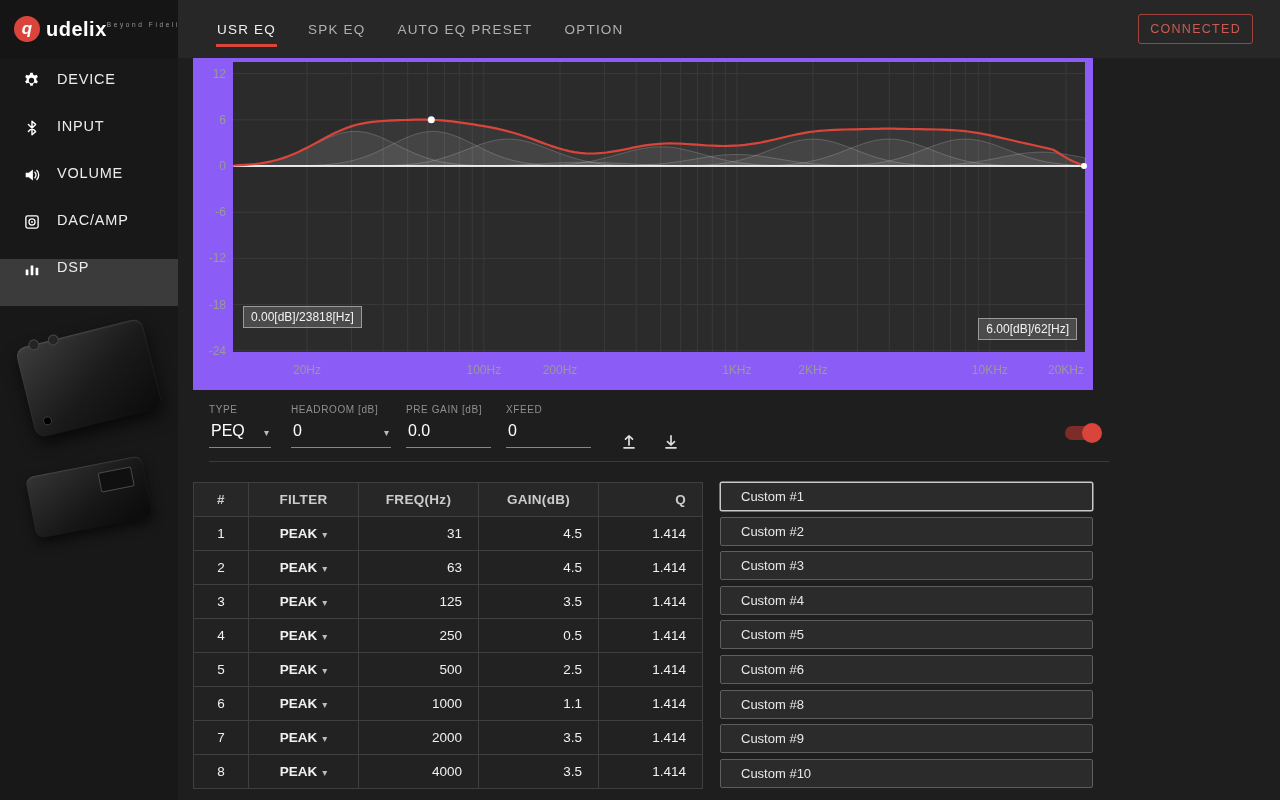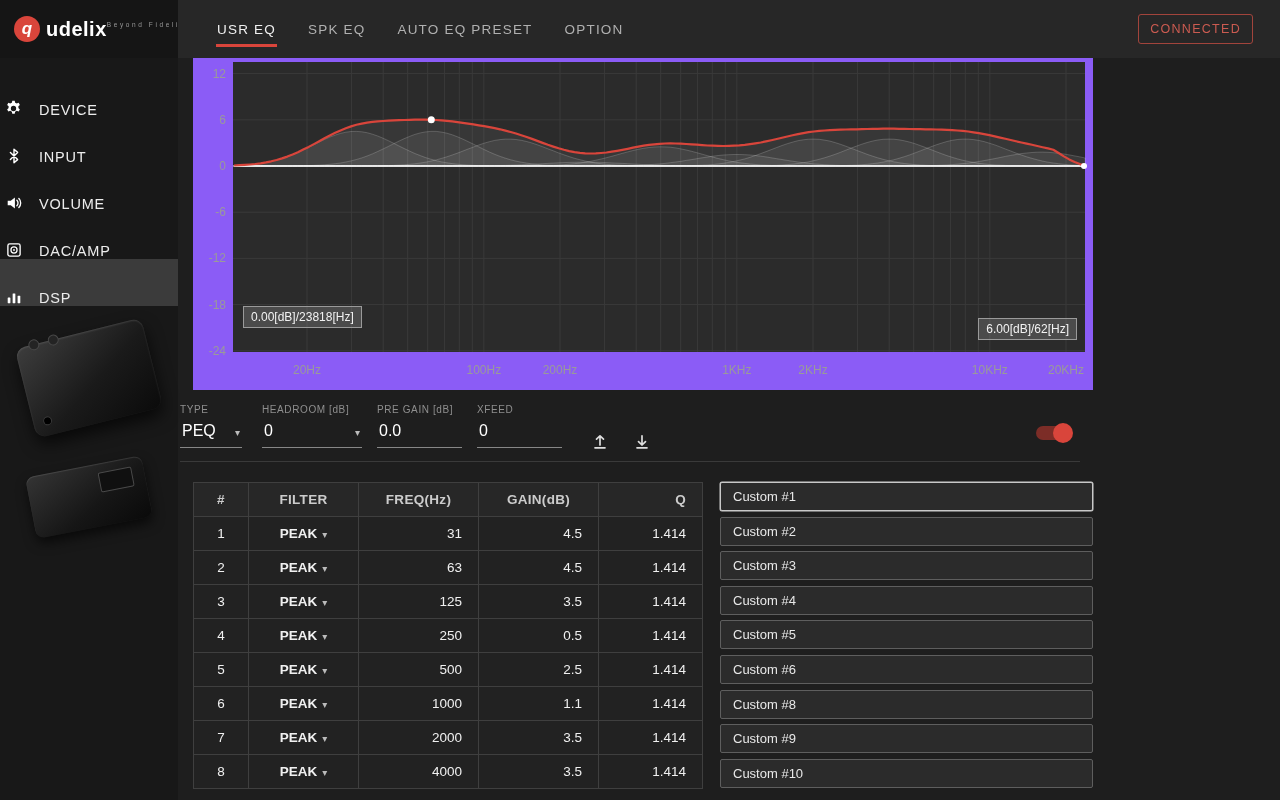--- a/index.html
+++ b/index.html
@@ -11,21 +11,21 @@
   .sidebar { width:178px; flex-shrink:0; background:#181818; display:flex; flex-direction:column; }
   .logo-row { height:58px; display:flex; align-items:center; padding:0 12px 0 14px; background:#151515; }
   .logo-mark { width:26px; height:26px; border-radius:50%; background:#d9453b; color:#fff;
                display:flex; align-items:center; justify-content:center; font-weight:bold;
                font-size:17px; font-style:italic; flex-shrink:0; }
   .logo-text { display:flex; margin-left:6px; }
   .brand { font-size:20px; font-weight:700; color:#fff; letter-spacing:0.5px; line-height:20px; }
   .tagline { font-size:6.5px; letter-spacing:2.6px; color:#999; margin-top:2px; white-space:nowrap; }
   .collapse { margin-left:auto; color:#ccc; font-size:20px; line-height:20px; cursor:pointer; padding:0 4px; }
   #menu { margin-top:13px; }
-  .menu-item { height:47px; display:flex; align-items:flex-end; gap:16px; padding-left:4px;
+  .menu-item { height:47px; display:flex; align-items:flex-start; gap:16px; padding-left:22px;
                font-size:14.5px; letter-spacing:0.8px; color:#ececec; cursor:pointer; }
   .menu-item.active { background:#3b3b3b; }
   .menu-icon { width:19px; height:19px; display:flex; align-items:center; justify-content:center; }
   .device-photos { margin-top:26px; display:flex; flex-direction:column; align-items:center; gap:42px; }
   .photo1 { width:130px; height:92px; border-radius:10px; transform:rotate(-14deg); position:relative;
             background:linear-gradient(145deg,#3d3d3d 0%,#1a1a1a 55%,#0b0b0b 100%);
             box-shadow:0 8px 16px rgba(0,0,0,0.65), inset 0 1px 2px rgba(255,255,255,0.14); }
   .photo1 .btn1,.photo1 .btn2 { position:absolute; width:11px; height:11px; border-radius:50%;
             background:#242424; border:1px solid #484848; left:14px; }
   .photo1 .btn1{ top:-5px; } .photo1 .btn2{ top:-5px; left:34px; }
@@ -47,21 +47,21 @@
   .connected { margin-left:auto; margin-right:27px; background:transparent; border:1px solid #a2443c;
                color:#cb5b51; padding:7px 11px; border-radius:3px; font-size:12.5px; letter-spacing:1.3px;
                font-family:inherit; cursor:pointer; }
 
   .chart-wrap { position:relative; width:900px; height:332px; margin-left:15px; background:#8b5cf6; flex-shrink:0; }
   .tip { position:absolute; background:rgba(130,130,130,0.38); border:1px solid #9a9a9a; color:#f2f2f2;
          font-size:12px; padding:3px 7px; white-space:nowrap; }
   .tip-left { left:50px; top:248px; }
   .tip-right { right:16px; top:260px; }
 
-  .controls { width:900px; height:72px; margin-left:2px; padding-top:14px; flex-shrink:0;
+  .controls { width:900px; height:72px; margin-left:31px; padding-top:14px; flex-shrink:0;
               border-bottom:1px solid #3a3a3a; display:flex; }
   .field { display:flex; flex-direction:column; }
   .f-label { font-size:10px; color:#8f8f8f; letter-spacing:0.6px; margin-bottom:4px; white-space:nowrap; }
   .f-value { display:flex; align-items:baseline; border-bottom:1px solid #878787;
              padding:3px 2px 7px; font-size:16px; color:#fff; }
   .caret { font-size:10px; color:#bbb; margin-left:auto; padding-left:8px; }
   .w-type { width:62px; margin-right:20px; }
   .w-head { width:100px; margin-right:15px; }
   .w-pre  { width:85px; margin-right:15px; }
   .w-xf   { width:85px; }
@@ -81,21 +81,21 @@
   .col-1,.c-filter { width:110px; text-align:center; }
   .col-2,.c-freq { width:120px; }
   .col-3,.c-gain { width:120px; }
   .c-freq,.c-gain,.c-q { text-align:right; padding-right:16px; }
   .col-4 { text-align:right; padding-right:16px; }
   .c-filter { cursor:pointer; }
   .c-filter .fv { font-weight:700; }
   .c-filter .caret { margin-left:5px; padding-left:0; }
   #presets { width:373px; }
   .preset { height:29px; margin-bottom:5.6px; border:1px solid #5e5e5e; border-radius:2px; background:#2b2b2b;
-            display:flex; align-items:center; padding-left:12px; font-size:13px; color:#e8e8e8; cursor:pointer; }
+            display:flex; align-items:center; padding-left:20px; font-size:13px; color:#e8e8e8; cursor:pointer; }
   .preset.selected { border-color:#c9c9c9; box-shadow:0 0 0 0.5px #c9c9c9; }
 </style>
 </head>
 <body>
 
 <div class="app">
 
   <aside class="sidebar">
     <div class="logo-row">
       <span class="logo-mark">q</span>

